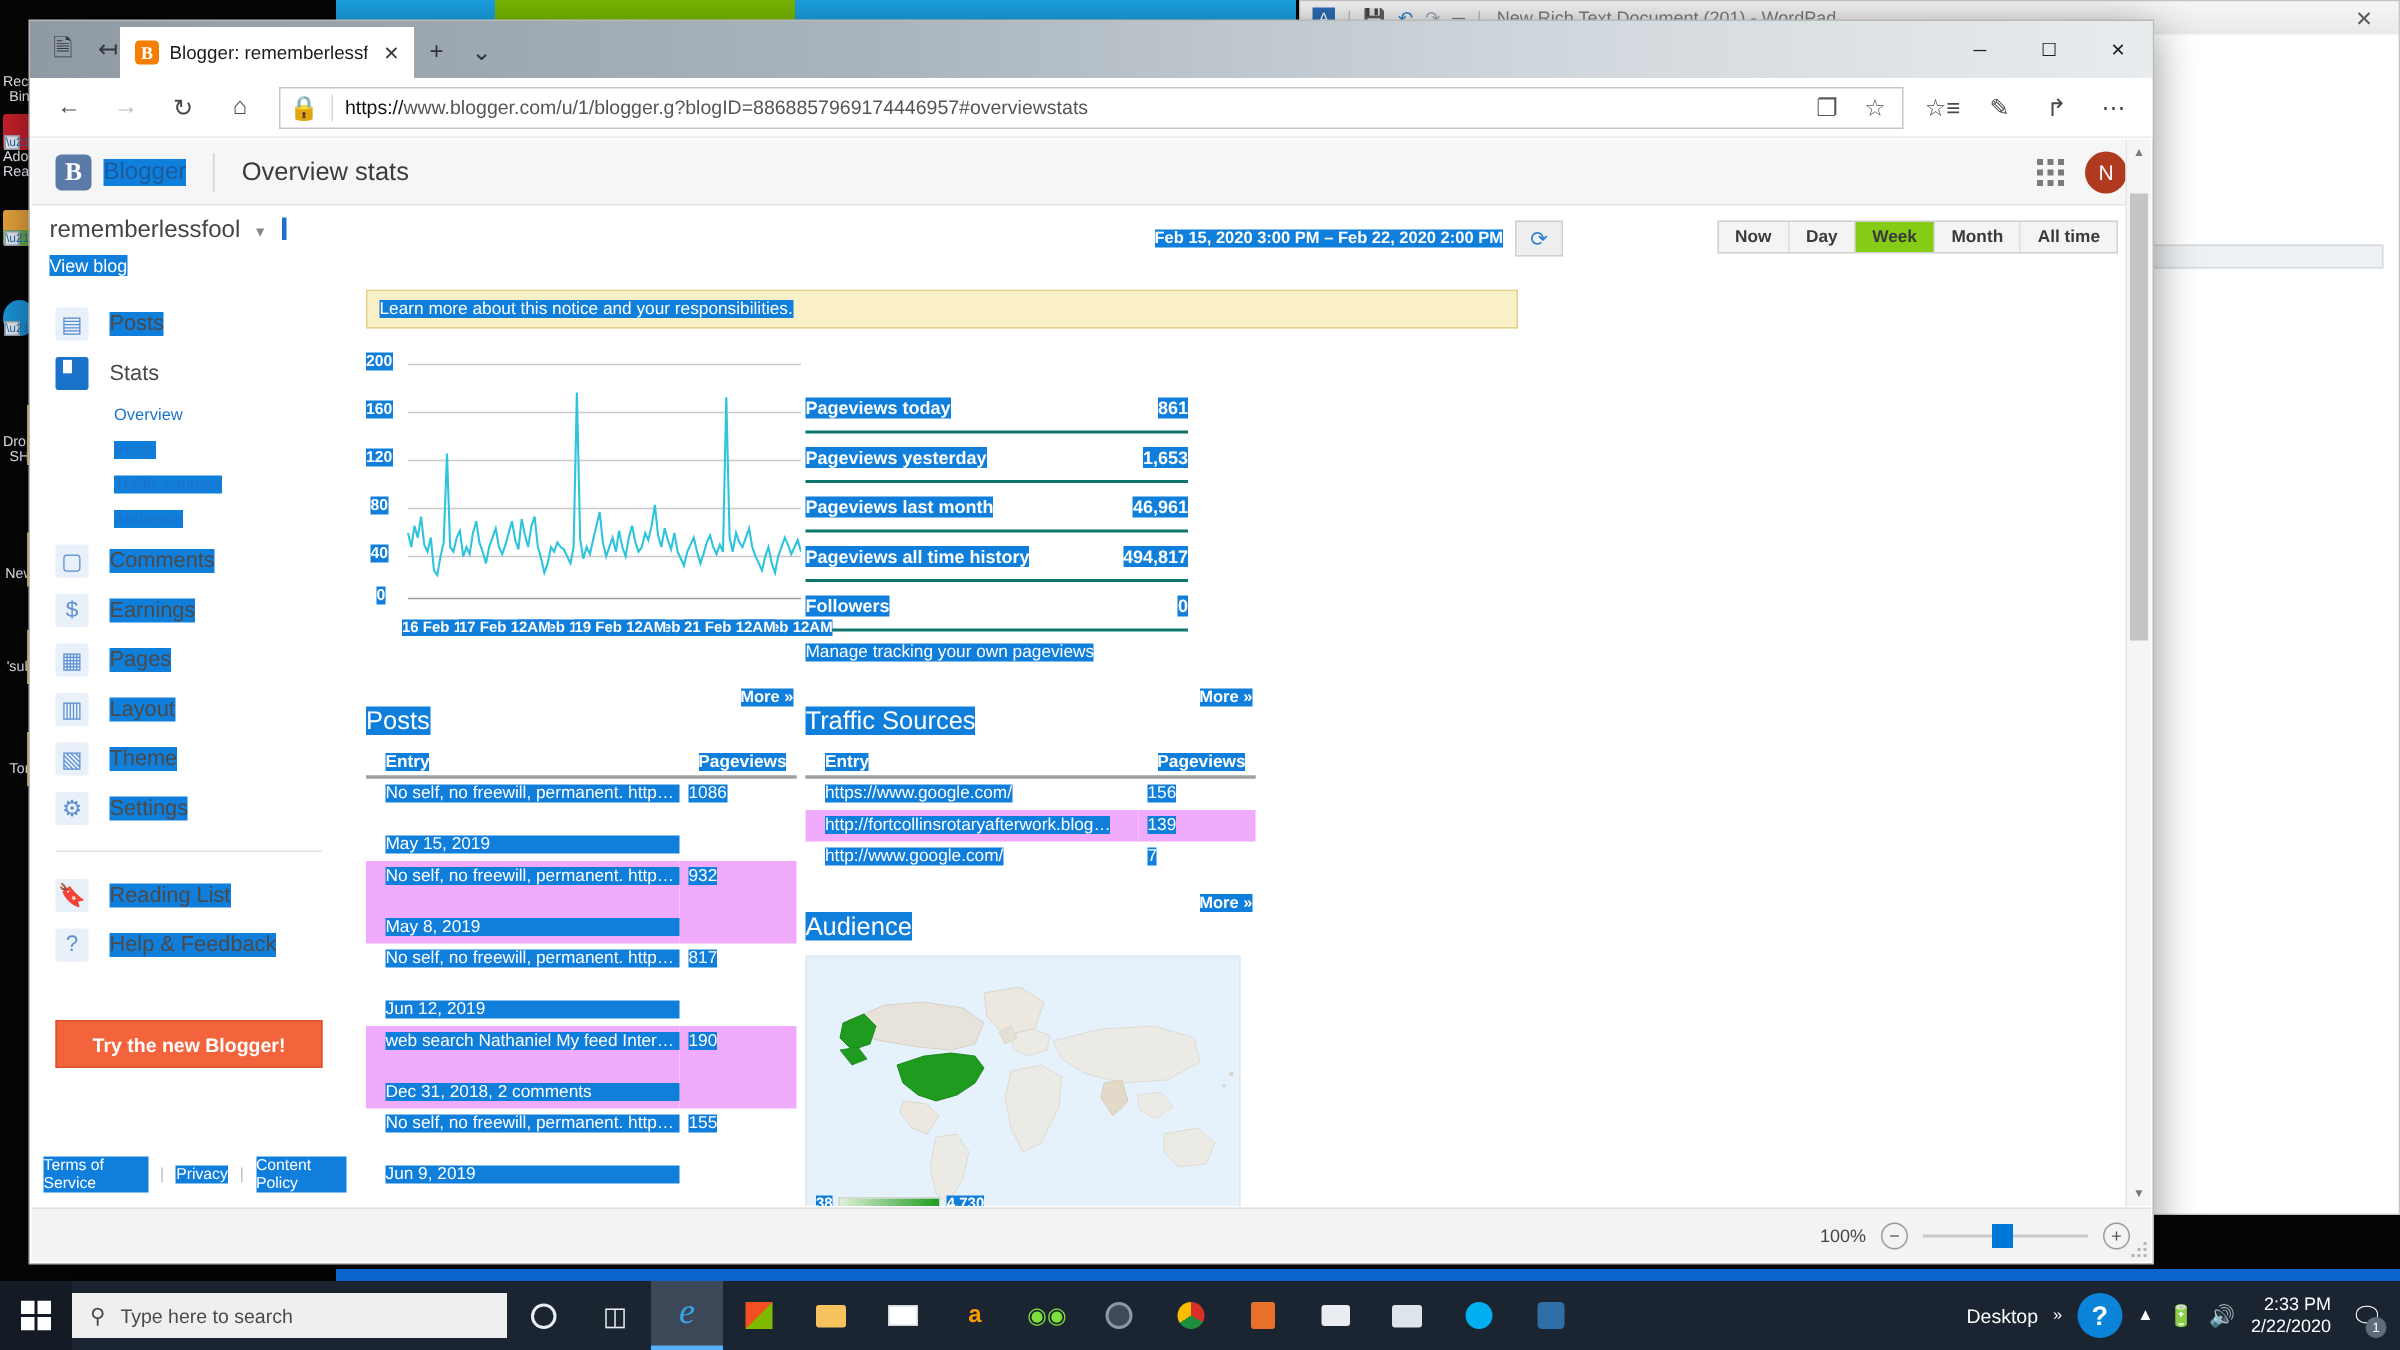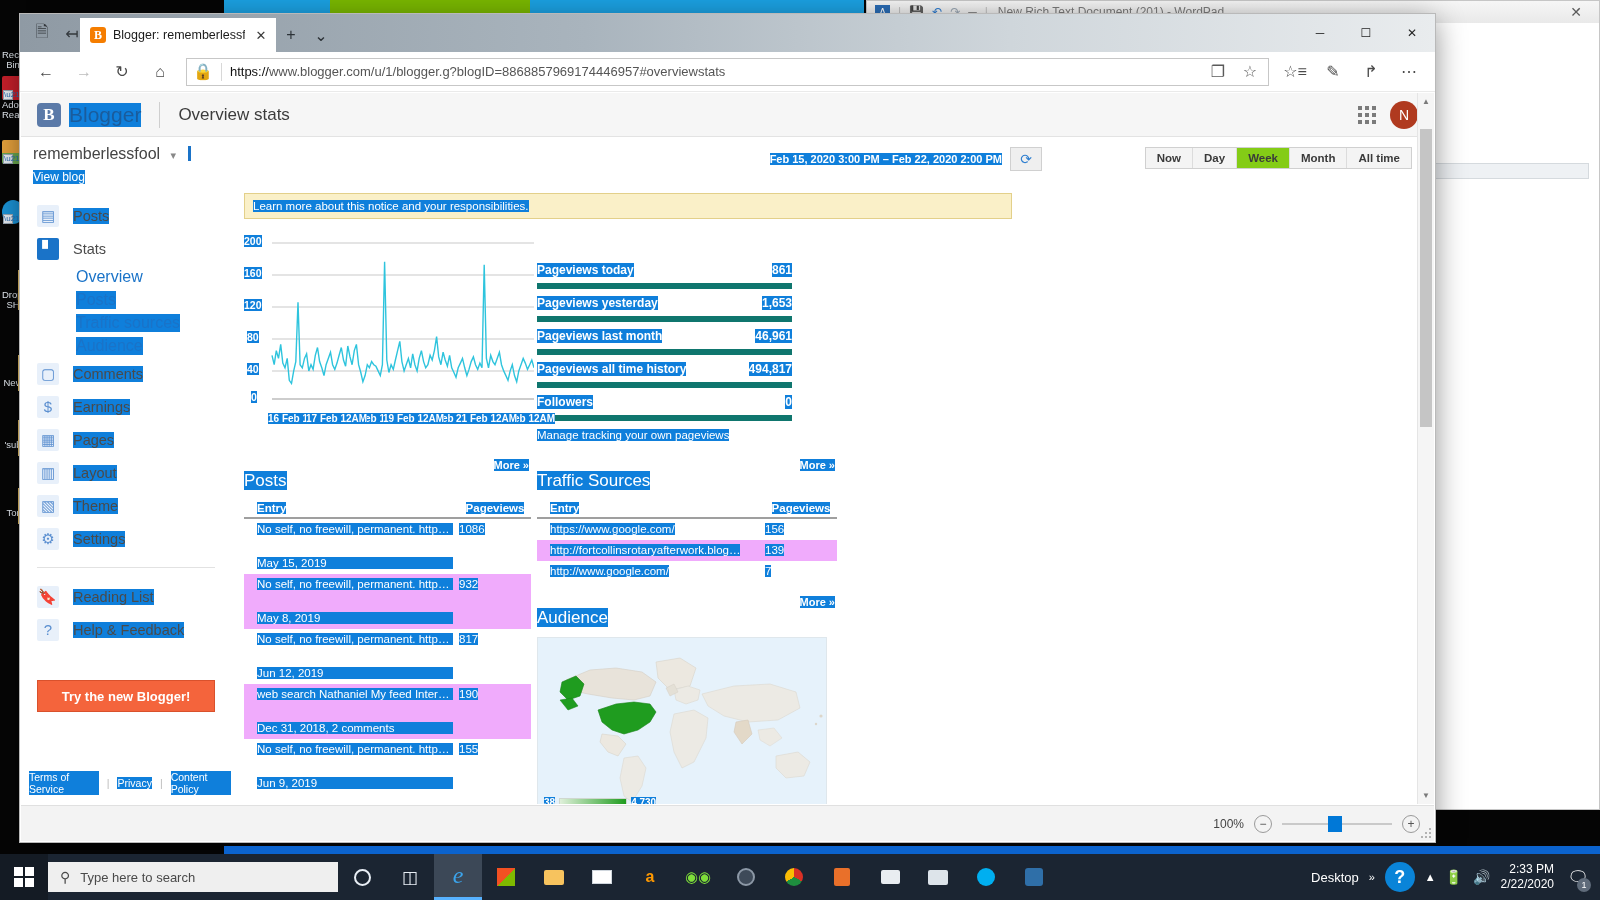--- a/index.html
+++ b/index.html
@@ -71,21 +71,21 @@
   #urlbar .ricon { color: #5a5a5a; width: 24px; text-align: center; }
 
   
   #page { position: absolute; left: 1px; top: 79px; right: 1px; bottom: 38px; background: #fff; overflow: hidden; }
   #blg-header { height: 44px; background: #f6f6f6; border-bottom: 1px solid #e3e3e3;
     display: flex; align-items: center; padding: 0 16px; }
   #blg-logo { display: flex; align-items: center; gap: 8px; }
   #blg-logo .mark { width: 24px; height: 24px; background: #5b7aa8; border-radius: 4px;
     color: #fff; font-weight: bold; font-family: "Liberation Serif", serif; font-size: 17px;
     text-align: center; line-height: 24px; }
-  #blg-logo .word { font-size: 21px; color: #1a5c9c; }
+  #blg-logo .word { font-size: 16px; color: #1a5c9c; }
   #blg-sep { width: 1px; height: 26px; background: #cfcfcf; margin: 0 18px; }
   #blg-pagetitle { font-size: 17px; color: #3c3c3c; }
   #blg-right { margin-left: auto; display: flex; align-items: center; gap: 14px; }
   #apps-grid { display: grid; grid-template-columns: repeat(3,4px); grid-gap: 3px; }
   #apps-grid i { width: 4px; height: 4px; background: #7b7b7b; display:block; }
   #avatar { width: 28px; height: 28px; border-radius: 50%; background: #b03a1f; color: #fff;
     font-size: 14px; display:flex; align-items:center; justify-content:center; }
 
   #blg-sub { height: 56px; position: relative; padding: 0 16px; }
   #blogname { position:absolute; left: 12px; top: 8px; font-size: 16px; color: #444; }
@@ -105,21 +105,21 @@
   #period .pb.on { background: #84cc16; }
 
   #content { position: absolute; left: 0; right: 0; top: 100px; bottom: 0; overflow: hidden; }
   #sidebar { position: absolute; left: 0; top: 0; width: 210px; bottom: 0; padding-top: 6px; }
   .side-item { height: 33px; display: flex; align-items: center; gap: 14px; padding-left: 16px; }
   .side-ico { width: 22px; height: 22px; color: #5b8fd0; display:flex; align-items:center;
     justify-content:center; font-size: 15px; background: #e8f0fa; border-radius: 2px; }
   .side-ico.solid { background: #1a73c8; color: #fff; }
   .side-lbl { font-size: 14.5px; color: #4a4a4a; }
   .side-sub { height: 23px; display:flex; align-items:center; padding-left: 55px; }
-  .side-sub .side-lbl { font-size: 16px; color: #1a73c8; }
+  .side-sub .side-lbl { font-size: 11px; color: #1a73c8; }
   #side-divider { margin: 12px 16px; border-top: 1px solid #e2e2e2; }
   #try-btn { margin: 34px 0 0 16px; width: 178px; height: 32px; background: #f4643c;
     color: #fff; font-weight: bold; font-size: 13px; display:flex; align-items:center;
     justify-content:center; border: 1px solid #d9512c; }
   #legal { position: absolute; left: 8px; top: 578px; display: flex; gap: 8px; align-items: center;
     font-size: 10.5px; }
   #legal .bar { color: #bbb; }
 
   #main { position: absolute; left: 210px; right: 20px; top: 0; bottom: 0; }
   #notice { margin-left: 13px; width: 768px; background: #faf0c8; border: 1px solid #e3d08a;
@@ -131,21 +131,21 @@
   
   #chart-wrap { position: relative; width: 290px; height: 170px; margin-top: 22px; }
   #chart-svg { position: absolute; left: 0; top: 0; }
   .ylab { position: absolute; font-size: 10.5px; font-weight: bold; }
   #xaxis { position: relative; width: 290px; height: 26px; margin-top: 2px; }
   .xlab { position: absolute; font-size: 10px; font-weight: bold; white-space: nowrap; }
 
   
   #statlist { margin-top: 37px; width: 255px; }
   .stat-row { display: flex; justify-content: space-between; align-items: center;
-    height: 33px; border-bottom: 6px solid #0f766e; }
+    height: 33px; border-bottom: 2px solid #0f766e; }
   .stat-row .k { font-size: 12px; font-weight: bold; }
   .stat-row .v { font-size: 12px; font-weight: bold; }
   #manage { margin-top: 8px; font-size: 11.5px; }
 
   .sec { margin-top: 22px; position: relative; }
   .sec-more { position: absolute; right: 2px; top: -12px; font-size: 11px; font-weight: bold; }
   .sec-title { font-size: 17px; }
   table.st { width: 100%; border-collapse: collapse; margin-top: 9px; }
   table.st th { text-align: left; font-size: 11.5px; font-weight: bold; padding: 2px 0 3px 13px;
     border-bottom: 2px solid #9f9f9f; }

